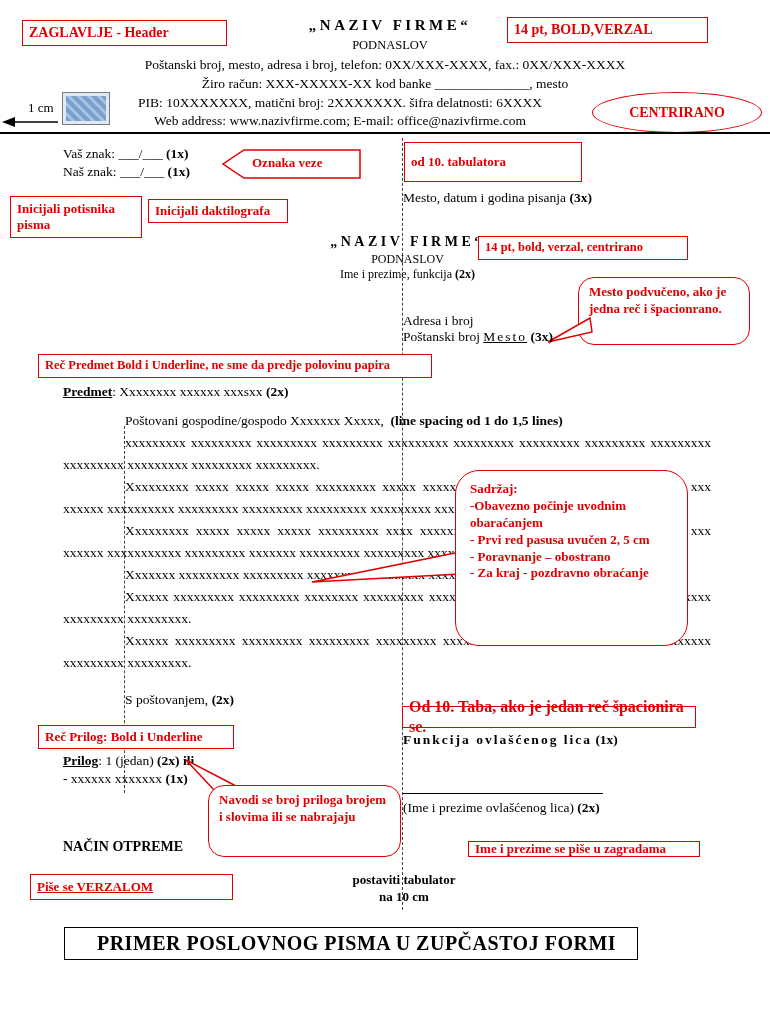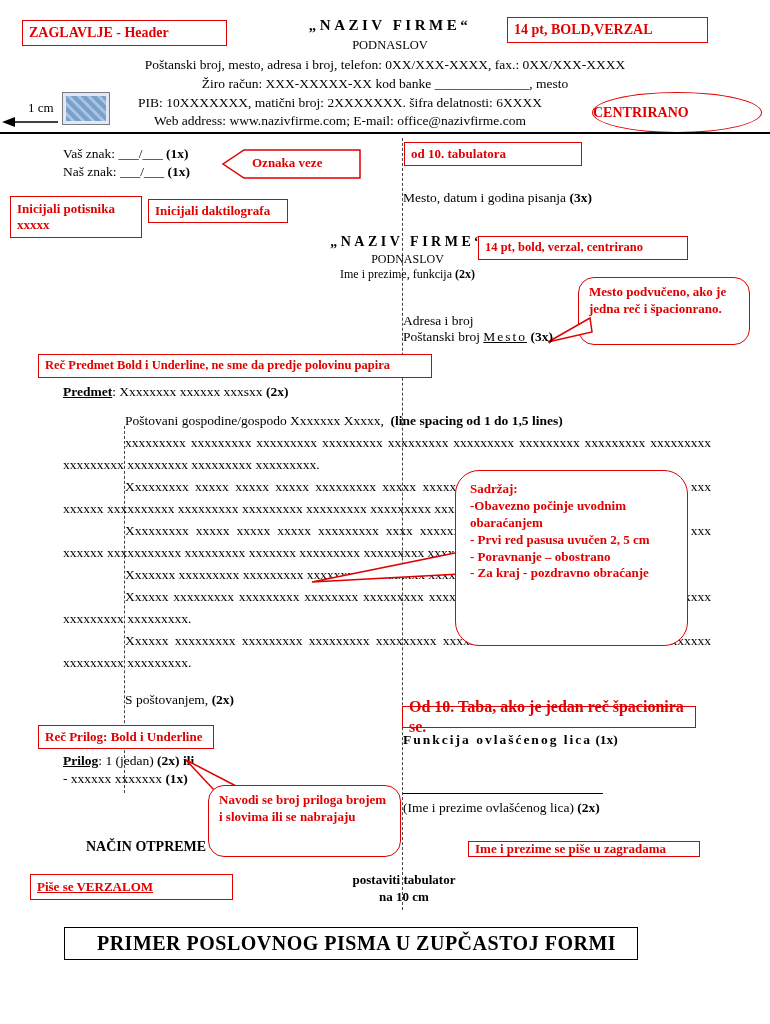--- a/index.html
+++ b/index.html
@@ -7,21 +7,21 @@
         font-family:"Liberation Serif","DejaVu Serif",serif;color:#000;}
   .txt{position:absolute;font-size:13.5px;white-space:nowrap;}
   .m{font-weight:bold;}
   .rbox{position:absolute;border:1.5px solid #e00000;color:#e00000;font-weight:bold;
         font-size:13px;display:flex;align-items:center;padding:1px 6px;box-sizing:border-box;
         background:#fff;line-height:1.25;}
   .callout{position:absolute;border:1.5px solid #e00000;border-radius:16px;color:#e00000;
         font-weight:bold;font-size:13px;padding:6px 10px;background:#fff;box-sizing:border-box;
         line-height:1.3;}
   .ellipse{position:absolute;border:1.5px solid #e00000;border-radius:50%;color:#e00000;
-        font-weight:bold;font-size:14px;display:flex;align-items:center;justify-content:flex-start;
+        font-weight:bold;font-size:14px;display:flex;align-items:center;justify-content:center;
         background:#fff;box-sizing:border-box;}
   .vdash{position:absolute;border-left:1.5px dashed #444;width:0;}
   .hrule{position:absolute;left:0;top:132px;width:770px;border-top:2px solid #000;}
   .firm{position:absolute;text-align:center;font-weight:bold;letter-spacing:3.5px;}
   .centerblock{position:absolute;text-align:center;}
   .body-text{position:absolute;left:63px;top:410px;width:648px;font-size:13.5px;
         line-height:22px;text-align:justify;}
   .body-text p{margin:0;text-indent:62px;}
   .sp{letter-spacing:2px;}
   .ul{text-decoration:underline;}
@@ -78,31 +78,31 @@
     <span class="m">(1x)</span>
   </div>
 
   <div style="position:absolute;left:222px;top:149px;width:140px;height:30px;">
     <svg class="tailsvg" style="left:0;top:0;" width="140" height="30">
       <polygon points="22,1 138,1 138,29 22,29 1,15" fill="#fff" stroke="#e00000" stroke-width="1.5"></polygon>
     </svg>
     <span style="position:absolute;left:30px;top:6px;color:#e00000;font-weight:bold;font-size:13px;">Oznaka veze</span>
   </div>
 
-  <div class="rbox" style="left:404px;top:142px;width:178px;height:24px;">
+  <div class="rbox" style="left:404px;top:142px;width:178px;height:40px;">
     <span>od 10. tabulatora</span>
   </div>
 
   <div class="txt" style="left:403px;top:190px;">
     <span>Mesto, datum i godina pisanja</span>
     <span class="m">(3x)</span>
   </div>
 
   <div class="rbox" style="left:10px;top:196px;width:132px;height:42px;">
-    <span style="white-space:normal;">Inicijali potisnika xxxxx</span>
+    <span style="white-space:normal;">Inicijali potisnika pisma</span>
   </div>
   <div class="rbox" style="left:148px;top:199px;width:140px;height:24px;">
     <span>Inicijali daktilografa</span>
   </div>
 
   <div class="firm" style="left:295px;top:234px;width:225px;font-size:14px;">„NAZIV FIRME“</div>
   <div class="rbox" style="left:478px;top:236px;width:210px;height:24px;font-size:12.5px;">
     <span>14 pt, bold, verzal, centrirano</span>
   </div>
   <div class="centerblock" style="left:295px;top:252px;width:225px;font-size:12px;">PODNASLOV</div>
@@ -161,21 +161,21 @@
 
   <div class="rbox" style="left:402px;top:706px;width:294px;height:22px;font-size:16px;">
     <span>Od 10. Taba, ako je jedan reč špacionira se.</span>
   </div>
 
   <div class="txt" style="left:403px;top:732px;">
     <span class="m sp">Funkcija ovlašćenog lica</span>
     <span class="m">(1x)</span>
   </div>
 
-  <div class="rbox" style="left:38px;top:725px;width:176px;height:24px;">
+  <div class="rbox" style="left:38px;top:725px;width:196px;height:24px;">
     <span>Reč Prilog: Bold i Underline</span>
   </div>
 
   <div class="txt" style="left:63px;top:753px;">
     <span class="m ul">Prilog</span><span>: 1 (jedan)</span>
     <span class="m">(2x)</span>
     <span class="m">ili</span>
   </div>
   <div class="txt" style="left:63px;top:771px;">
     <span>- xxxxxx xxxxxxx</span>
@@ -188,21 +188,21 @@
   <div class="callout" style="left:208px;top:785px;width:193px;height:72px;">
     <span style="white-space:normal;">Navodi se broj priloga brojem i slovima ili se nabrajaju</span>
   </div>
 
   <div class="sigline" style="left:403px;top:793px;width:200px;"></div>
   <div class="txt" style="left:403px;top:800px;">
     <span>(Ime i prezime ovlašćenog lica)</span>
     <span class="m">(2x)</span>
   </div>
 
-  <div class="txt m" style="left:63px;top:839px;font-size:14px;margin-left:23px;">NAČIN OTPREME</div>
+  <div class="txt m" style="left:63px;top:839px;font-size:14px;">NAČIN OTPREME</div>
 
   <div class="rbox" style="left:468px;top:841px;width:232px;height:16px;">
     <span>Ime i prezime se piše u zagradama</span>
   </div>
 
   <div class="rbox" style="left:30px;top:874px;width:203px;height:26px;text-decoration:underline;">
     <span>Piše se VERZALOM</span>
   </div>
 
   <div class="centerblock m" style="left:330px;top:871px;width:148px;font-size:13px;line-height:17px;">

